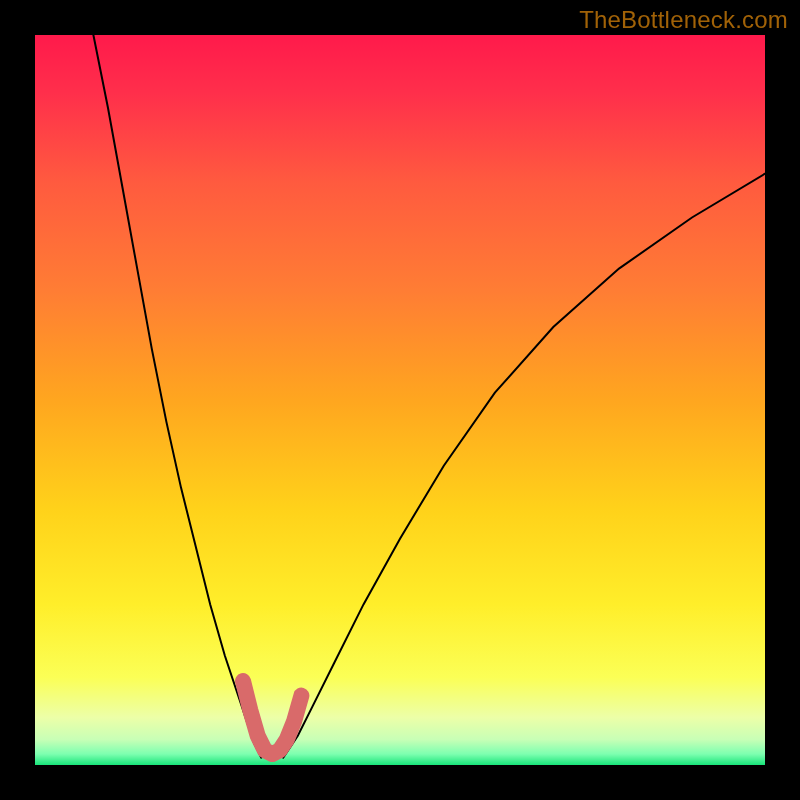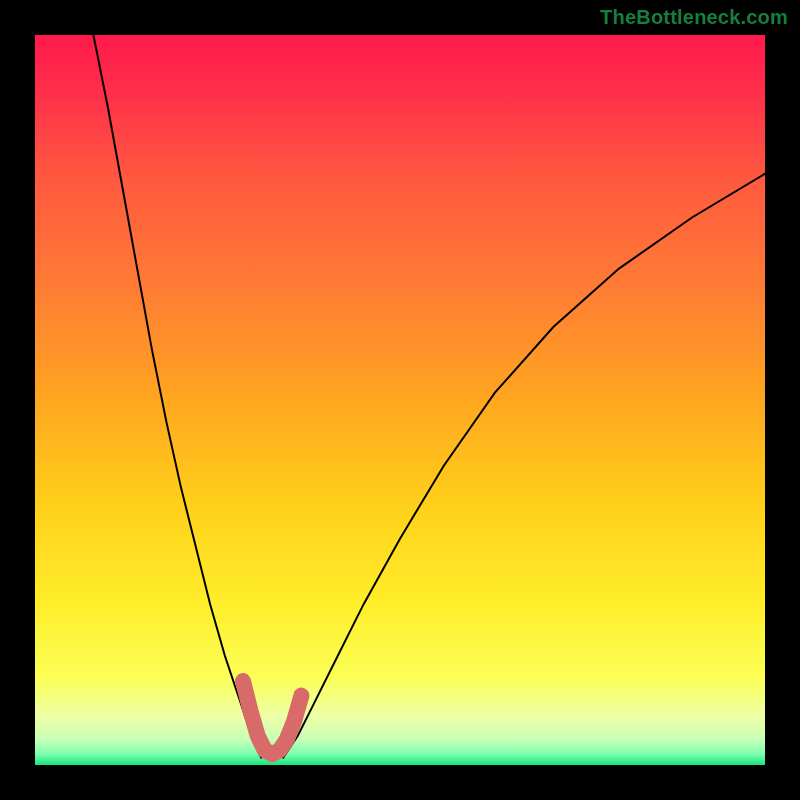--- a/index.html
+++ b/index.html
@@ -21,23 +21,23 @@
     left: 35px;
     top: 35px;
     width: 730px;
     height: 730px;
   }
   .watermark {
     position: absolute;
     top: 6px;
     right: 12px;
     font-family: Arial, Helvetica, sans-serif;
-    font-size: 20px;
-    font-weight: 700;
-    color: #15803d;
+    font-size: 24px;
+    font-weight: 400;
+    color: #a16207;
     letter-spacing: 0.2px;
   }
 </style>
 </head>
 <body>
 <div class="frame">
 
   <svg class="plot" viewBox="0 0 730 730" preserveAspectRatio="none">
     <defs>
       <linearGradient id="bg-grad" x1="0" y1="0" x2="0" y2="1">

